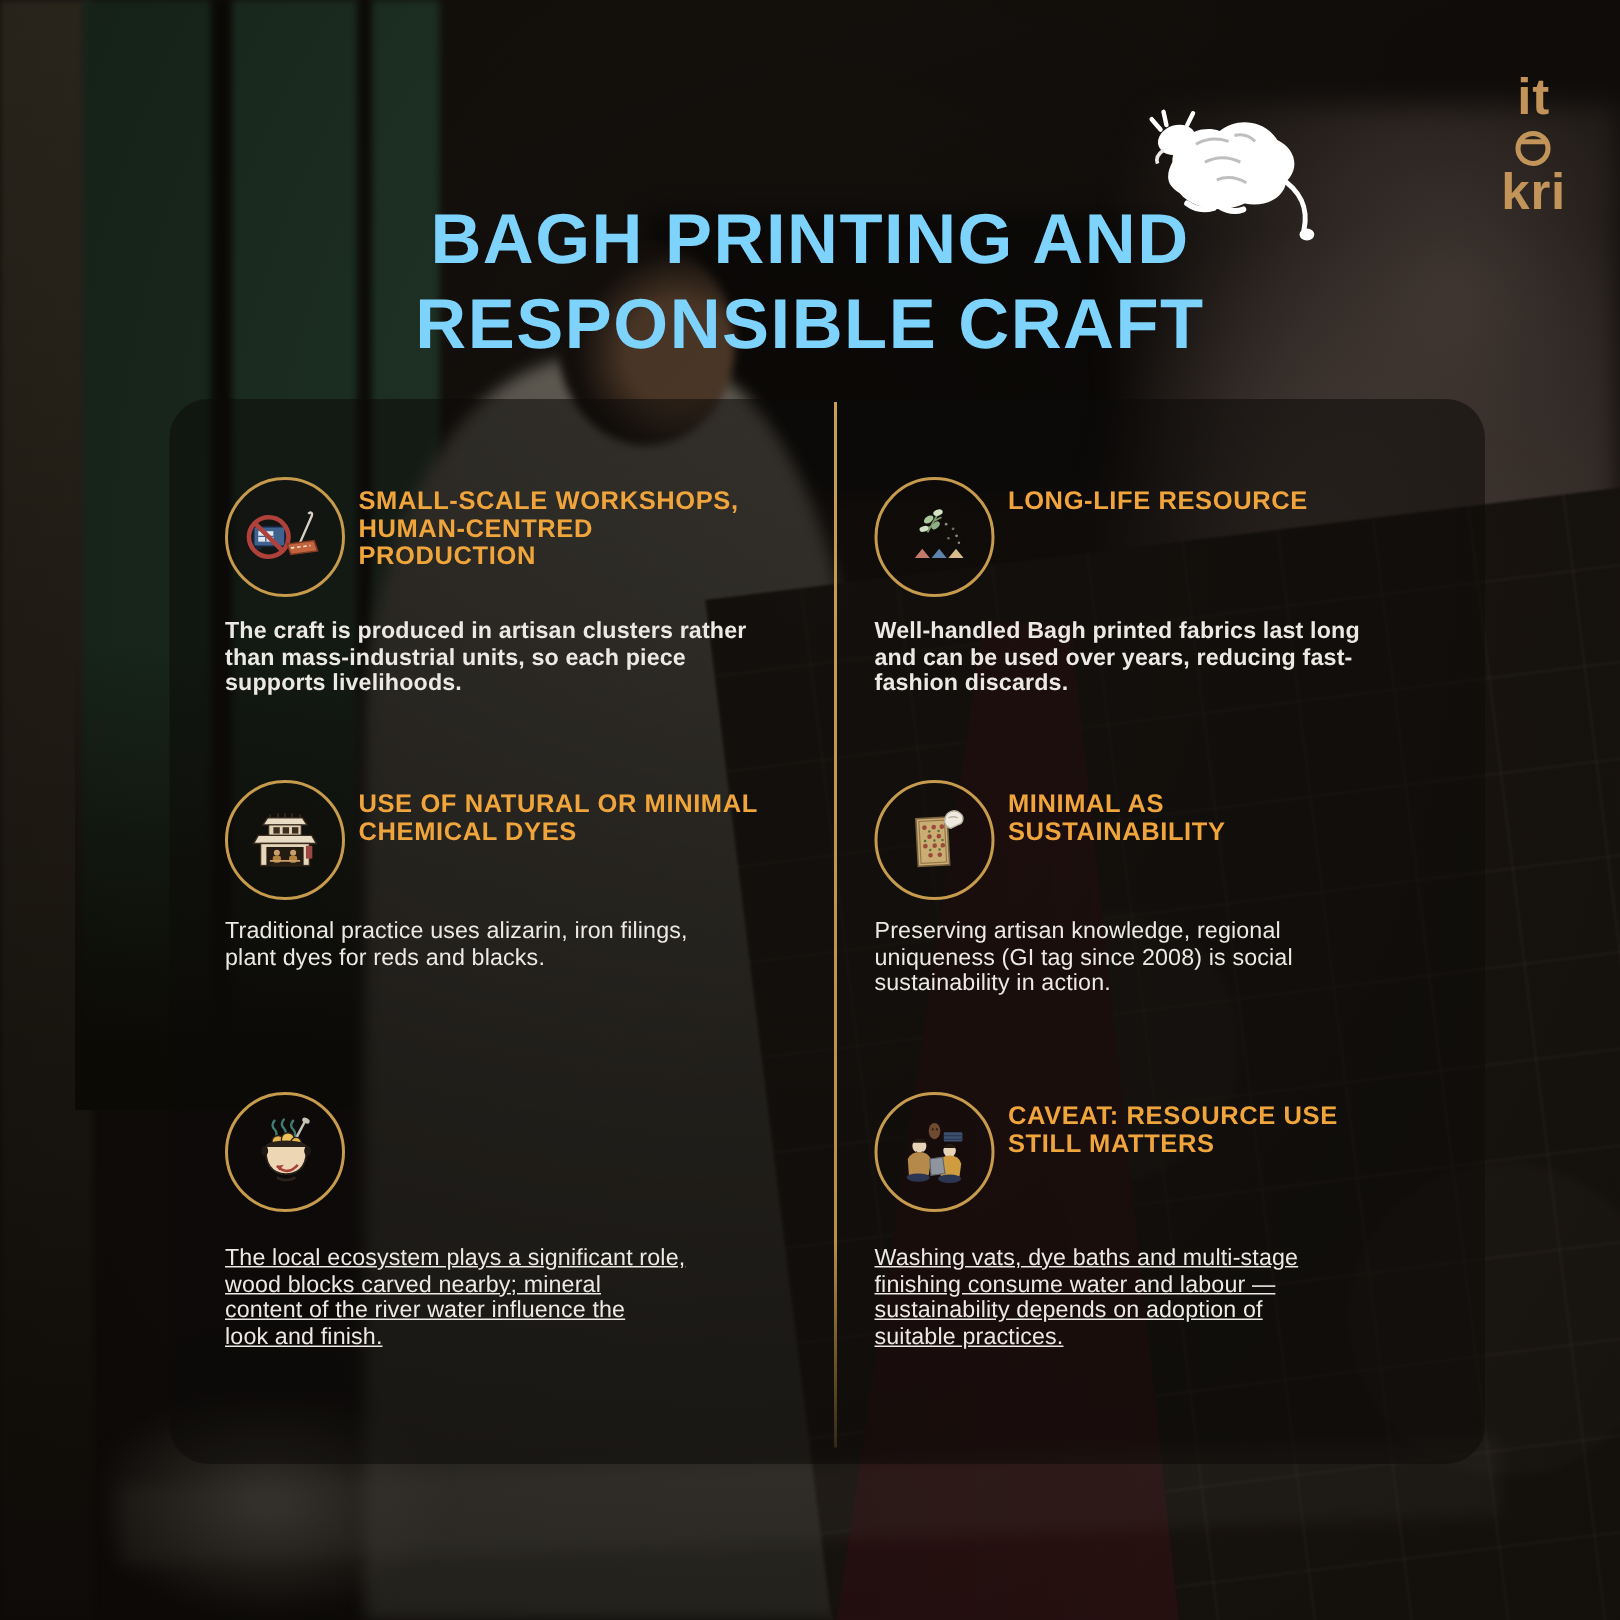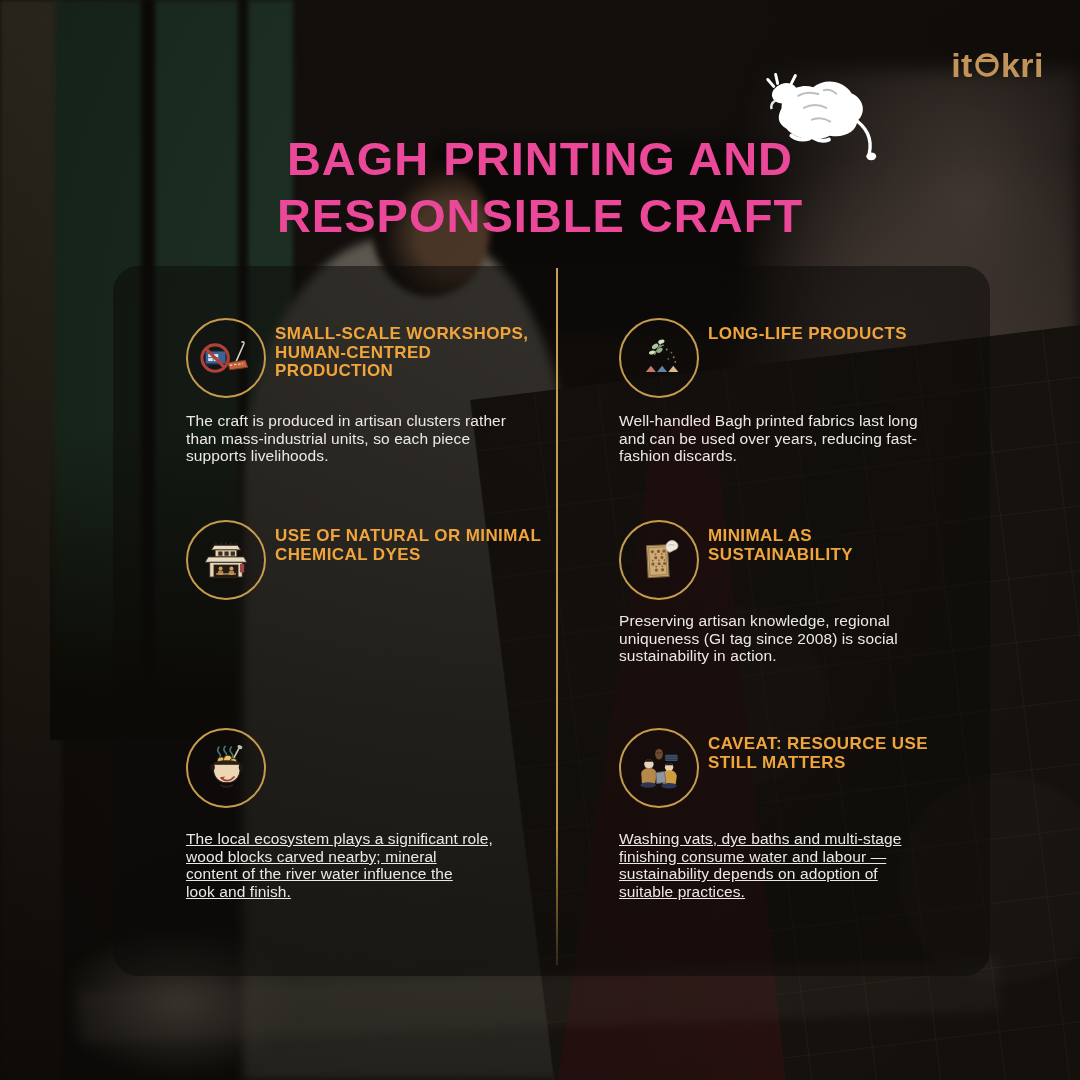--- a/index.html
+++ b/index.html
@@ -51,41 +51,41 @@
   .bg-darken{left:0;top:0;width:1080px;height:1080px;z-index:1;
     background:radial-gradient(ellipse at 50% 35%,rgba(5,4,2,.28) 0%,rgba(5,4,2,.55) 90%);}
 
   
   .panel{position:absolute;z-index:2;left:113px;top:266px;width:877px;height:710px;
     border-radius:26px;background:rgba(13,11,9,.55);}
   .divider{position:absolute;z-index:3;left:556px;top:268px;width:2px;height:697px;
     background:linear-gradient(#caa050,#bb913f 80%,rgba(187,145,63,.2));}
 
   
-  .logo{position:absolute;z-index:4;right:36px;top:48px;display:flex;
-    color:#c2945a;font-weight:bold;font-size:34px;letter-spacing:.5px;line-height:34px;}
+  .logo{position:absolute;z-index:4;right:36px;top:48px;display:flex;align-items:center;
+    color:#c2945a;font-weight:bold;font-size:34px;letter-spacing:.5px;line-height:34px;flex-direction:column;}
   .logo svg{display:block;margin:3px 1px 0 1px;}
   .title{position:absolute;z-index:3;left:120px;top:99px;width:840px;text-align:center;
-    font-size:47px;line-height:57px;font-weight:bold;color:#ec4899;
+    font-size:47px;line-height:57px;font-weight:bold;color:#7dd3fc;
     letter-spacing:1px;white-space:pre-line;}
   .cow{position:absolute;z-index:4;left:752px;top:56px;width:138px;height:112px;}
 
   
-  .feature{position:absolute;z-index:4;width:405px;margin-left:36px;}
+  .feature{position:absolute;z-index:4;width:405px;}
   .feat-head{display:flex;gap:9px;align-items:flex-start;}
   .icon-circle{width:80px;height:80px;flex:0 0 auto;border:2px solid #c69b4d;border-radius:50%;
     box-sizing:border-box;display:flex;align-items:center;justify-content:center;
     background:rgba(16,13,10,.25);}
   .feat-title{margin:0;padding-top:7px;font-size:17px;line-height:18.5px;font-weight:bold;
     color:#f0a53c;letter-spacing:.4px;white-space:pre-line;}
   .feat-body{margin:0;font-size:15.5px;line-height:17.6px;color:#ece9e4;
     letter-spacing:.1px;white-space:pre-line;}
   .row1{top:318px;} .row2{top:520px;} .row3{top:728px;}
   .colL{left:150px;} .colR{left:583px;}
-  .row1 .feat-body{margin-top:14px;} .row2 .feat-body{margin-top:12px;} .row3 .feat-body{margin-top:22px;text-decoration:underline;}
+  .row1 .feat-body{margin-top:14px;font-weight:bold;} .row2 .feat-body{margin-top:12px;} .row3 .feat-body{margin-top:22px;text-decoration:underline;}
 </style>
 </head>
 <body>
 
 <div class="stage">
 
   <div class="bg bg-base"></div>
   <div class="bg bg-wall"></div>
   <div class="bg bg-door"></div>
   <div class="bg bg-door-fade"></div>
@@ -167,20 +167,22 @@
             <rect x="29.5" y="53.5" width="7" height="6" rx="2" fill="#b4813f"></rect>
           <circle cx="47" cy="51" r="2.6" fill="#caa06a"></circle>
             <rect x="43.5" y="53.5" width="7" height="6" rx="2" fill="#b4813f"></rect>
           <path d="M27 58 h26" stroke="#caa06a" stroke-width="1.6"></path>
           <rect x="58" y="45" width="5.5" height="11" fill="#9c4743"></rect>
         </svg>
       </div>
       <h3 class="feat-title">USE OF NATURAL OR MINIMAL
 CHEMICAL DYES</h3>
     </div>
+    <p class="feat-body">Traditional practice uses alizarin, iron filings,
+plant dyes for reds and blacks.</p>
   </div>
 
   <div class="feature colL row3">
     <div class="feat-head">
       <div class="icon-circle">
         <svg width="62" height="62" viewBox="0 0 80 80">
           <path d="M31 13 q-3.5 4 0 7.5 q3.5 4 0 7.5" stroke="#417d72" stroke-width="2" fill="none" stroke-linecap="round"></path>
           <path d="M39 12 q-3.5 4 0 7.5 q3.5 4 0 7.5" stroke="#417d72" stroke-width="2" fill="none" stroke-linecap="round"></path>
           <path d="M47 13 q-3.5 4 0 7.5 q3.5 4 0 7.5" stroke="#417d72" stroke-width="2" fill="none" stroke-linecap="round"></path>
           <path d="M57 14 L48 31" stroke="#c8c2b4" stroke-width="2.2"></path>
@@ -216,21 +218,21 @@
           <circle cx="50" cy="29" r="1.2" fill="#8b8b7a"></circle>
             <circle cx="56" cy="33" r="1.2" fill="#6f6f60"></circle>
           <circle cx="59" cy="39" r="1.2" fill="#8b8b7a"></circle>
             <circle cx="52" cy="41" r="1.1" fill="#6f6f60"></circle>
           <circle cx="61" cy="45" r="1.1" fill="#8b8b7a"></circle>
           <path d="M23 58 L29.5 50 L36 58 Z" fill="#c27b6b"></path>
           <path d="M37.5 58 L44 50 L50.5 58 Z" fill="#5f83ad"></path>
           <path d="M52 58 L58.5 50 L65 58 Z" fill="#d8bc8c"></path>
         </svg>
       </div>
-      <h3 class="feat-title">LONG-LIFE PRODUCTS</h3>
+      <h3 class="feat-title">LONG-LIFE RESOURCE</h3>
     </div>
     <p class="feat-body">Well-handled Bagh printed fabrics last long
 and can be used over years, reducing fast-
 fashion discards.</p>
   </div>
 
   <div class="feature colR row2">
     <div class="feat-head">
       <div class="icon-circle">
         <svg width="62" height="62" viewBox="0 0 80 80">

